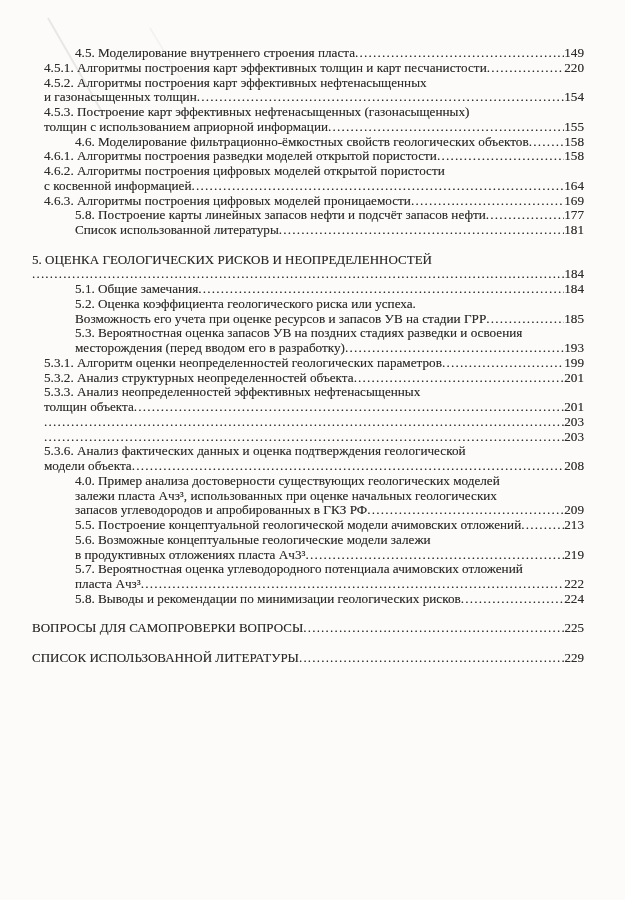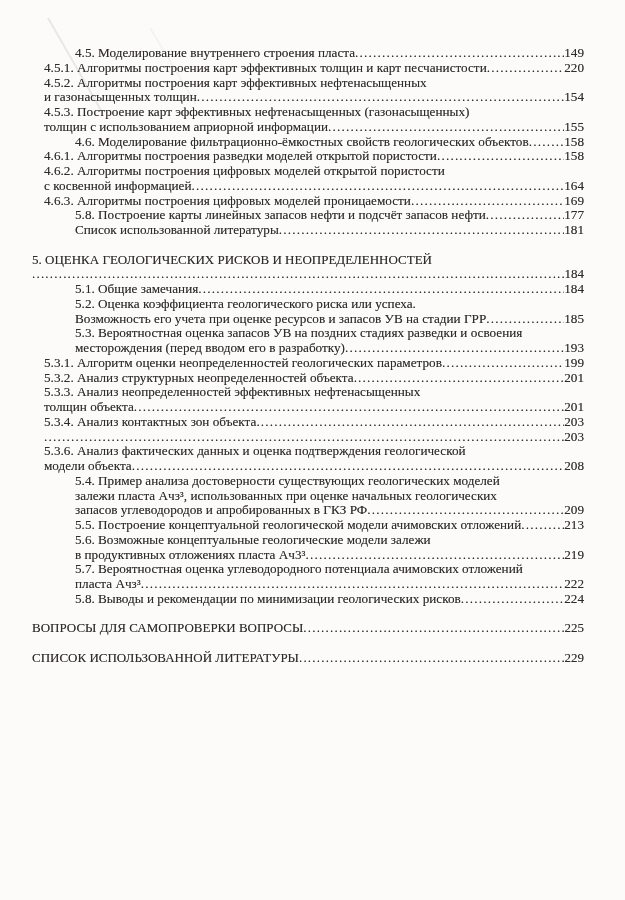--- a/index.html
+++ b/index.html
@@ -158,38 +158,37 @@
       </div>
       <div class="row lvl2">
         <span class="txt">5.3.3. Анализ неопределенностей эффективных нефтенасыщенных</span>
       </div>
       <div class="row lvl2">
         <span class="txt">толщин объекта</span>
         <span class="dots"></span>
         <span class="pg">201</span>
       </div>
       <div class="row lvl2">
-        <span class="txt">5.3.4. Анализ контактных зон объекта</span>
         <span class="dots"></span>
         <span class="pg">203</span>
       </div>
       <div class="row lvl2">
         <span class="dots"></span>
         <span class="pg">203</span>
       </div>
       <div class="row lvl2">
         <span class="txt">5.3.6. Анализ фактических данных и оценка подтверждения геологической</span>
       </div>
       <div class="row lvl2">
         <span class="txt">модели объекта</span>
         <span class="dots"></span>
         <span class="pg">208</span>
       </div>
       <div class="row lvl1">
-        <span class="txt">5.4. Пример анализа достоверности существующих геологических моделей</span>
+        <span class="txt">4.0. Пример анализа достоверности существующих геологических моделей</span>
       </div>
       <div class="row lvl1">
         <span class="txt">залежи пласта Ачз³, использованных при оценке начальных геологических</span>
       </div>
       <div class="row lvl1">
         <span class="txt">запасов углеводородов и апробированных в ГКЗ РФ</span>
         <span class="dots"></span>
         <span class="pg">209</span>
       </div>
       <div class="row lvl1">

